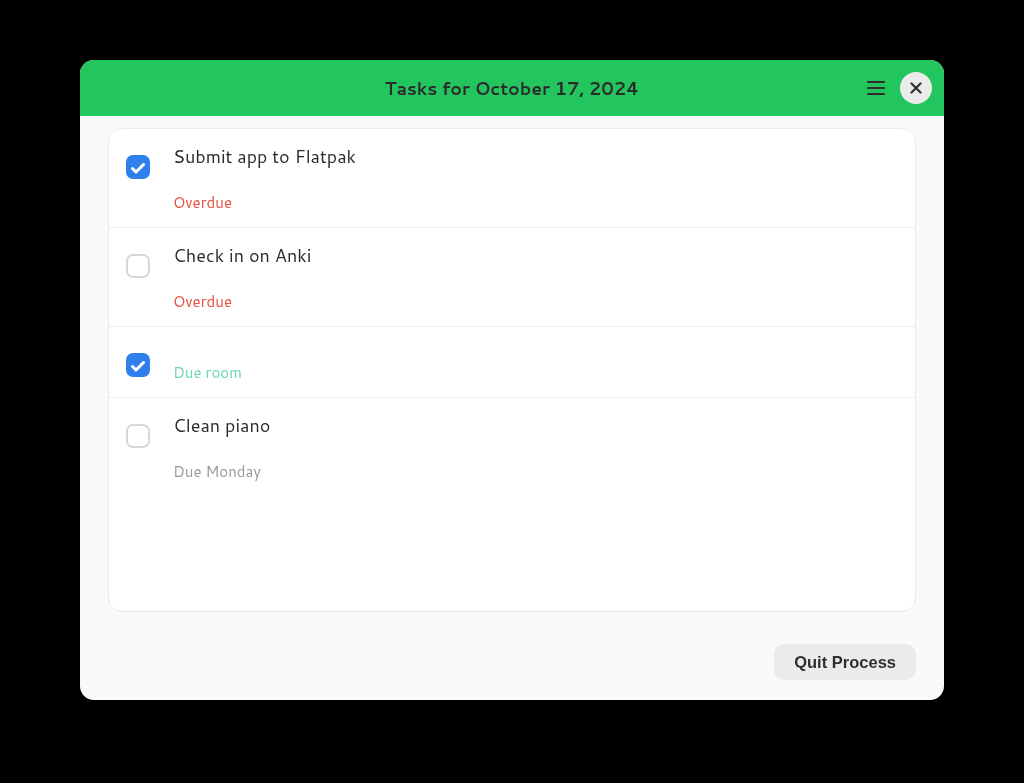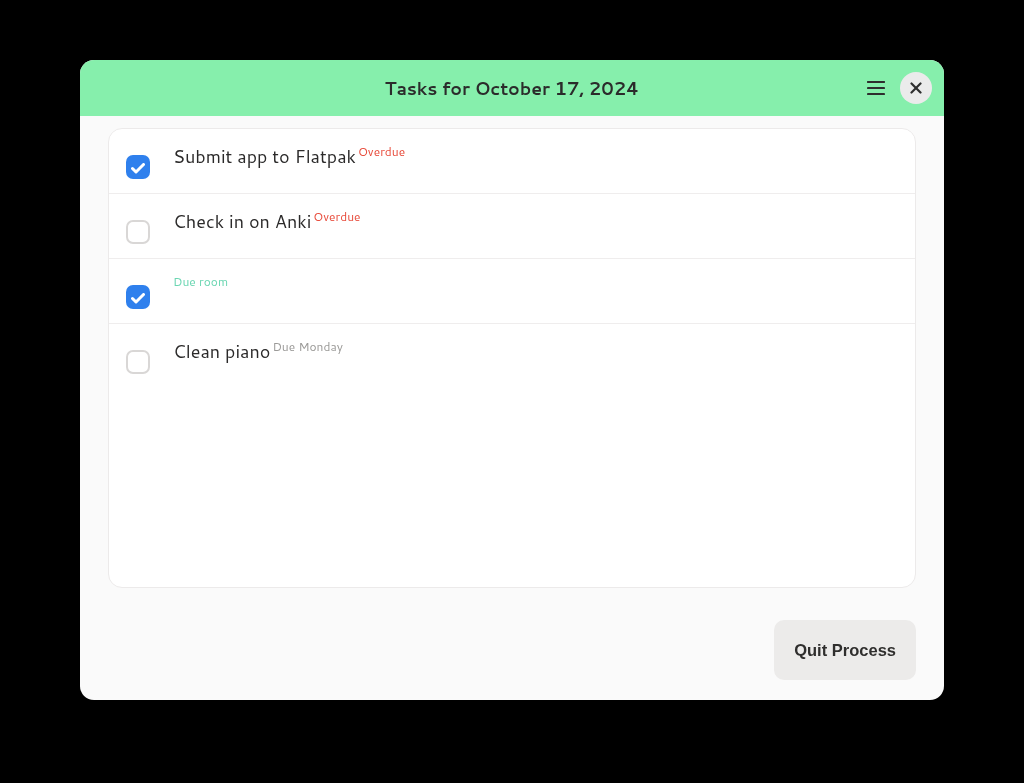--- a/index.html
+++ b/index.html
@@ -17,21 +17,21 @@
     background: #fafafa;
     border-radius: 14px;
     box-shadow: 0 12px 40px rgba(0,0,0,.45);
     display: flex; flex-direction: column;
     overflow: hidden;
   }
   .titlebar {
     height: 56px;
     display: flex; align-items: center; justify-content: center;
     position: relative;
-    background: #86efac;
+    background: #22c55e;
   }
   .title {
     font-weight: 700;
     font-size: 17.5px;
     color: #2b2b2b;
     letter-spacing: -0.1px;
   }
   .titlebar-right {
     position: absolute; right: 12px; top: 0; height: 100%;
     display: flex; align-items: center; gap: 8px;
@@ -80,40 +80,41 @@
     display: flex; align-items: center; justify-content: center;
   }
   .checkbox.unchecked {
     border: 2px solid #d9d7d6;
     background: #fff;
   }
   .checkbox.checked {
     background: #2f80ed;
   }
   .checkbox.checked svg { stroke: #fff; stroke-width: 3; }
-  .rowtext { display: flex; flex-direction: row; gap: 2px; }
+  .rowtext { display: flex; flex-direction: column; gap: 2px; }
   .tasktitle {
     font-size: 18px;
     font-weight: 400;
     color: #2b2a2a;
   }
   .subtitle {
-    font-size: 12px;
+    font-size: 15px;
     font-weight: 400;
+    margin-top: 21px;
   }
   .sub-overdue { color: #e84d3d; }
   .sub-today   { color: #6bd6b2; }
   .sub-muted   { color: #9b9a98; }
 
   .footer {
     padding: 16px 28px 20px 28px;
     display: flex; justify-content: flex-end; gap: 18px;
   }
   .btn {
-    height: 60px;
+    height: 36px;
     padding: 0 20px;
     border-radius: 10px;
     background: #ecebea;
     color: #302f2e;
     font-size: 16.5px;
     font-weight: 600;
     border: none;
     display: inline-flex; align-items: center; justify-content: center;
     cursor: pointer;
   }

